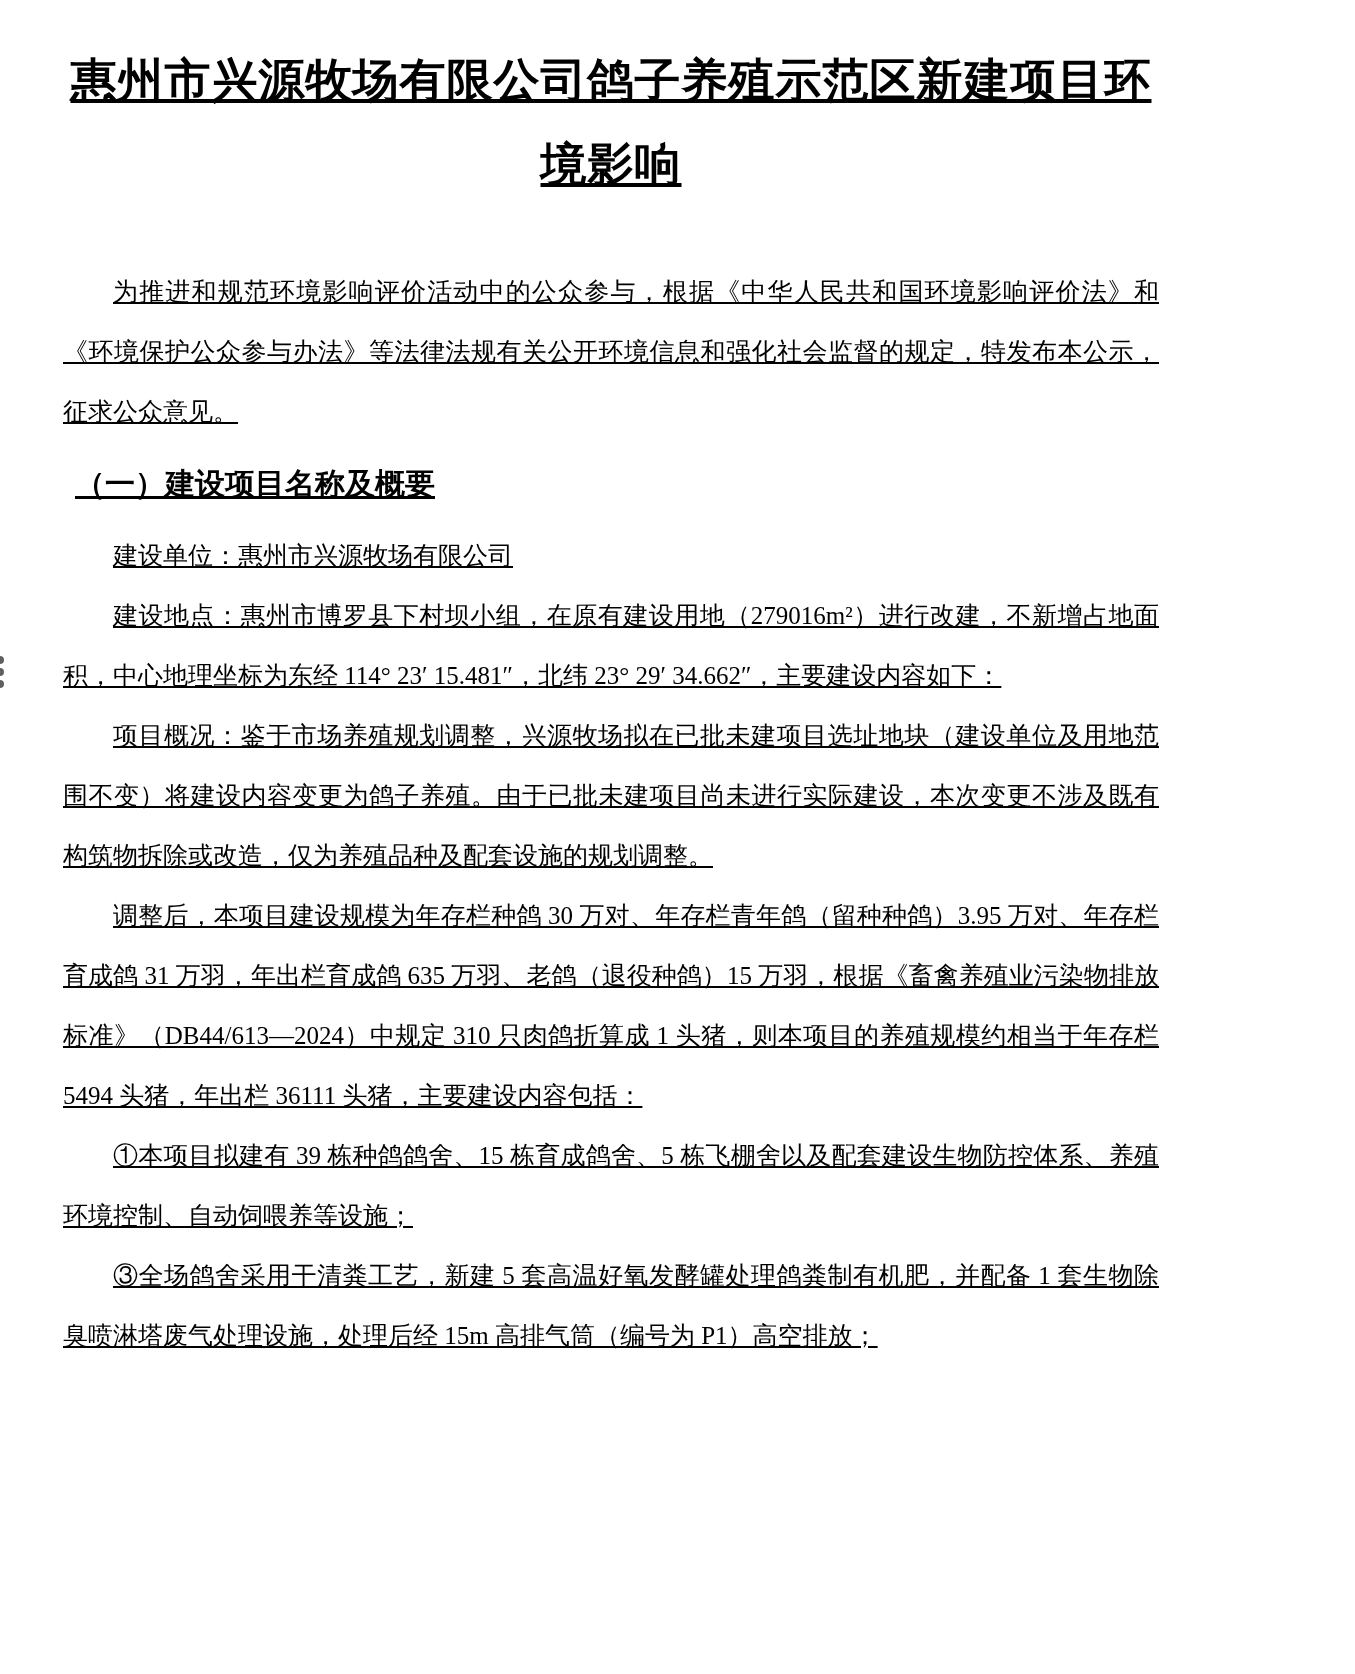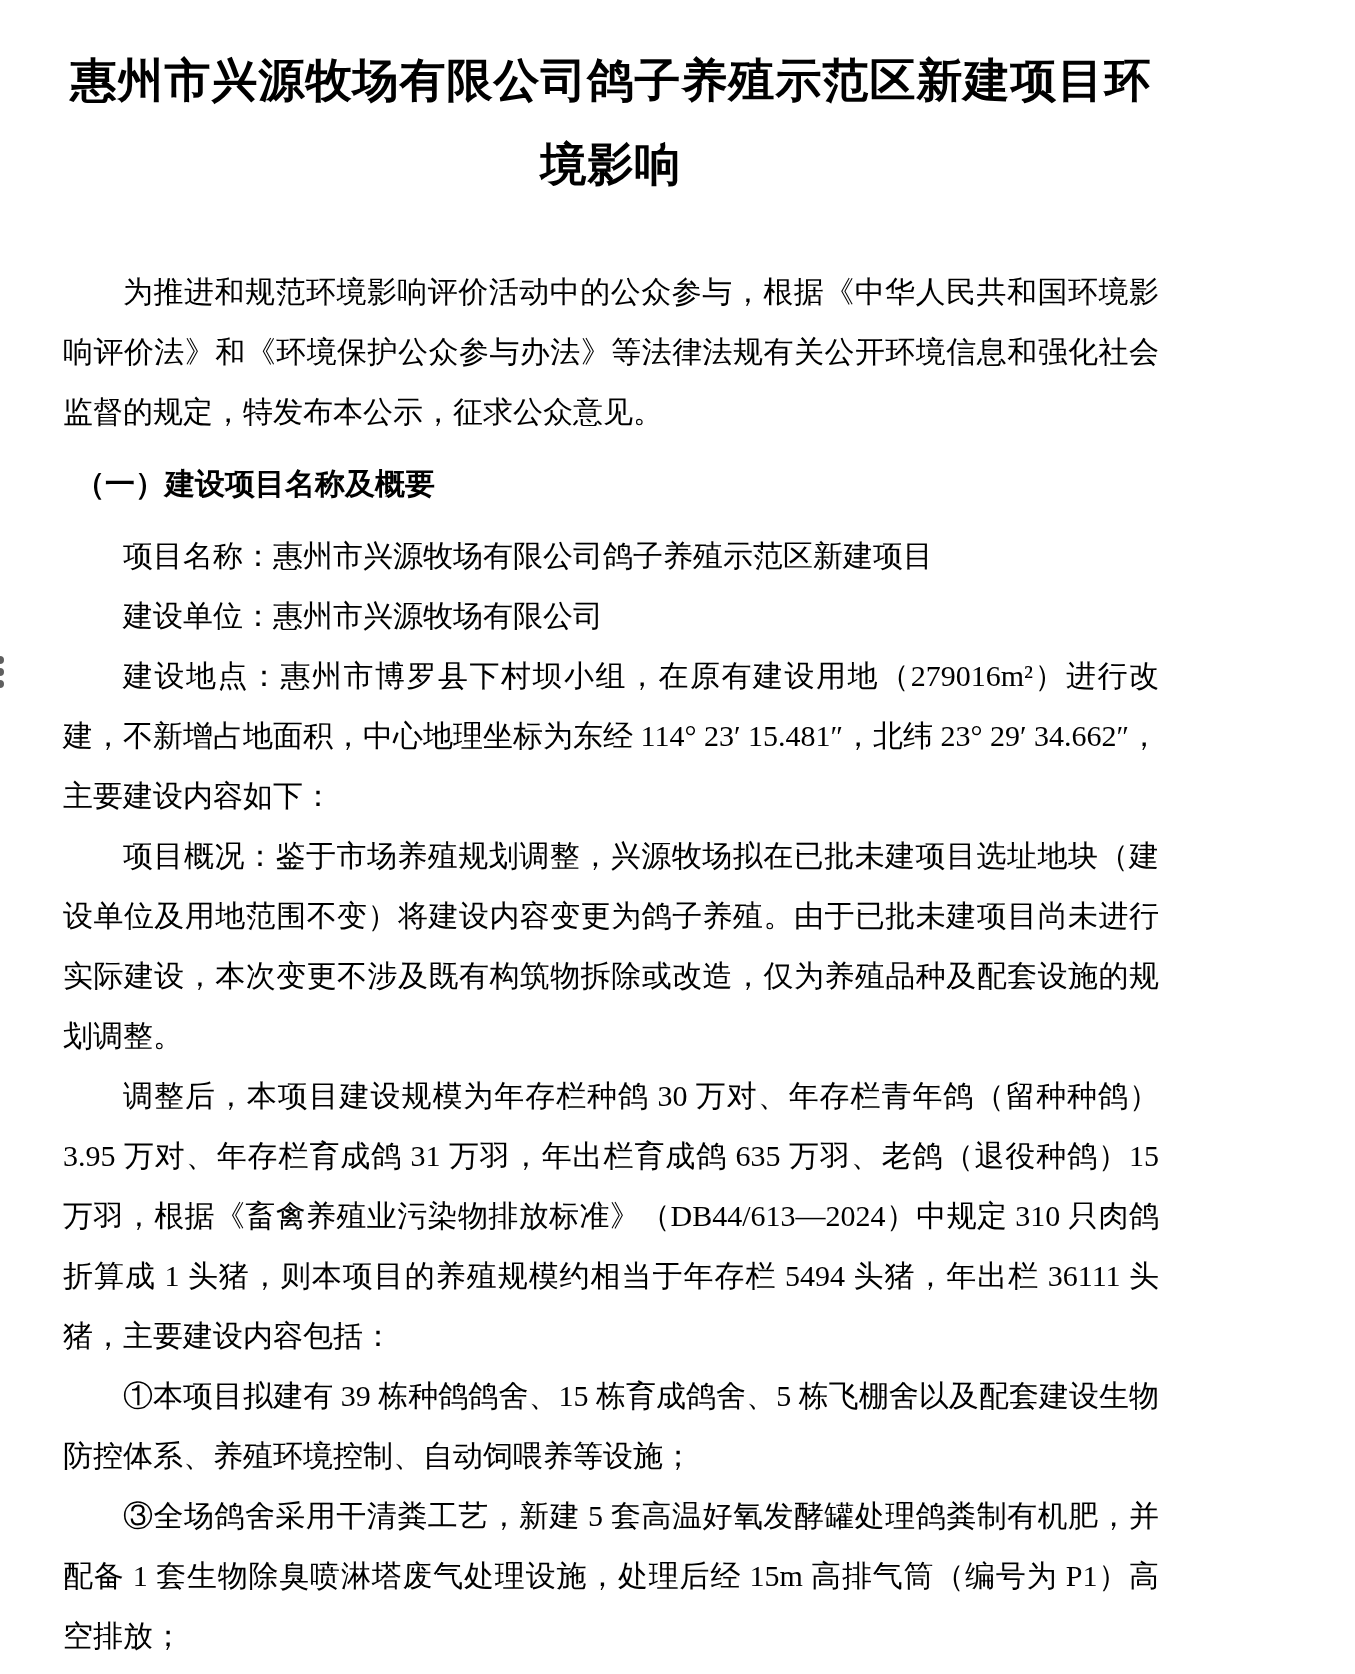--- a/index.html
+++ b/index.html
@@ -12,34 +12,35 @@
     height: 1674px;
     position: relative;
     overflow: hidden;
     color: #000000;
   }
   .page {
     position: relative;
     padding: 38px 63px 0 63px;
     box-sizing: border-box;
     width: 1222px;
+    text-decoration: underline;
   }
   .doc-title {
     font-family: "Liberation Sans", sans-serif;
     font-weight: 700;
     font-size: 46px;
     line-height: 84px;
     text-align: center;
     margin: 0;
     letter-spacing: 1px;
   }
   .title-line { display: block; }
   .para {
     font-family: "Liberation Serif", serif;
-    font-size: 30px;
+    font-size: 25px;
     line-height: 60px;
     text-align: justify;
     text-justify: inter-ideograph;
     margin: 0;
   }
   .indent { text-indent: 2em; }
   .intro-gap { margin-top: 56px; }
   .section-heading {
     font-family: "Liberation Sans", sans-serif;
     font-weight: 700;
@@ -75,21 +76,20 @@
   </div>
 
   <h1 class="doc-title">
     <span class="title-line">惠州市兴源牧场有限公司鸽子养殖示范区新建项目环境影响</span>
   </h1>
 
   <p class="para indent intro-gap">为推进和规范环境影响评价活动中的公众参与，根据《中华人民共和国环境影响评价法》和《环境保护公众参与办法》等法律法规有关公开环境信息和强化社会监督的规定，特发布本公示，征求公众意见。</p>
 
   <h2 class="section-heading">（一）建设项目名称及概要</h2>
 
-  <p class="para indent">项目名称：惠州市兴源牧场有限公司鸽子养殖示范区新建项目</p>
 
   <p class="para indent">建设单位：惠州市兴源牧场有限公司</p>
 
   <p class="para indent">建设地点：惠州市博罗县下村坝小组，在原有建设用地（279016m²）进行改建，不新增占地面积，中心地理坐标为东经 114° 23′ 15.481″，北纬 23° 29′ 34.662″，主要建设内容如下：</p>
 
 
   <p class="para indent">项目概况：鉴于市场养殖规划调整，兴源牧场拟在已批未建项目选址地块（建设单位及用地范围不变）将建设内容变更为鸽子养殖。由于已批未建项目尚未进行实际建设，本次变更不涉及既有构筑物拆除或改造，仅为养殖品种及配套设施的规划调整。</p>
 
   <p class="para indent">调整后，本项目建设规模为年存栏种鸽 30 万对、年存栏青年鸽（留种种鸽）3.95 万对、年存栏育成鸽 31 万羽，年出栏育成鸽 635 万羽、老鸽（退役种鸽）15 万羽，根据《畜禽养殖业污染物排放标准》（DB44/613—2024）中规定 310 只肉鸽折算成 1 头猪，则本项目的养殖规模约相当于年存栏 5494 头猪，年出栏 36111 头猪，主要建设内容包括：</p>
 

